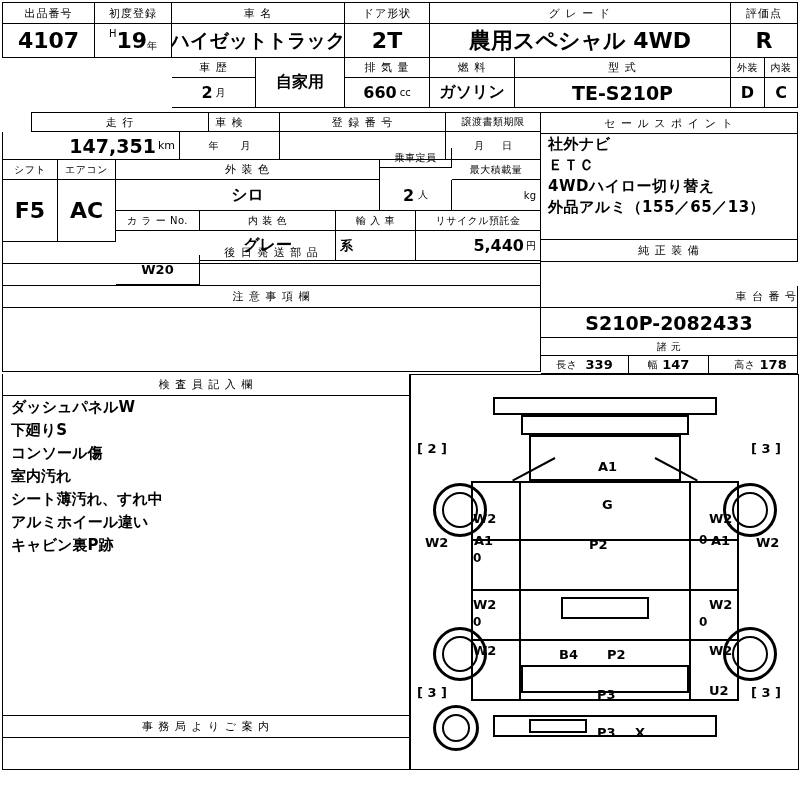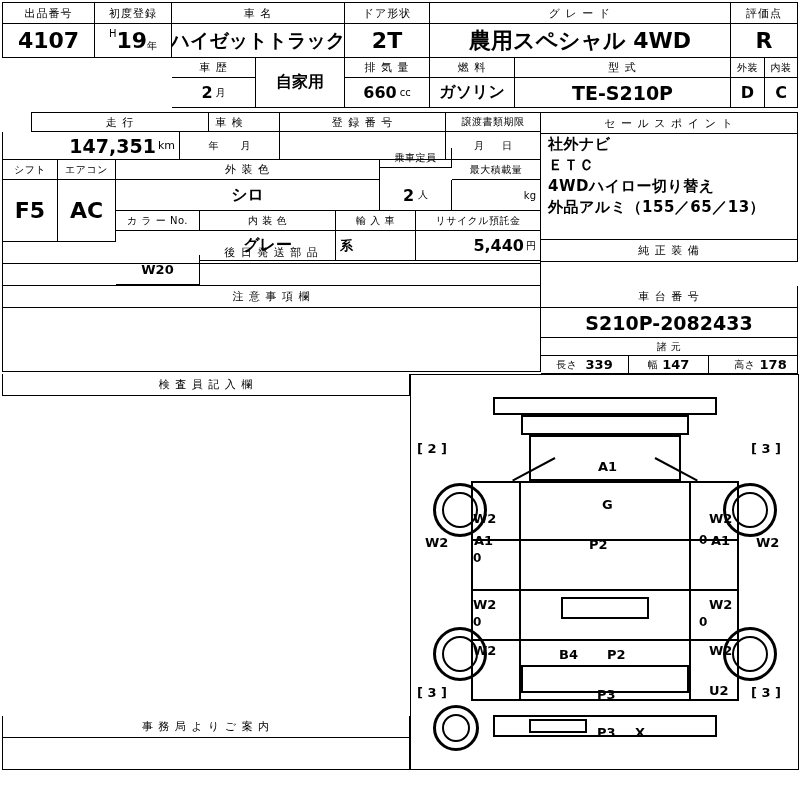--- a/index.html
+++ b/index.html
@@ -358,21 +358,21 @@
   <div class="box" style="left:2px; top:242px; width:539px; height:22px; border-top:none;">
     <span class="lbl">後 日 発 送 部 品</span>
   </div>
   <div class="box" style="left:2px; top:264px; width:539px; height:22px; border-top:none;"></div>
 
   <div class="box" style="left:2px; top:286px; width:539px; height:22px; border-top:none;">
     <span class="lbl">注 意 事 項 欄</span>
   </div>
   <div class="box top left" style="left:2px; top:308px; width:539px; height:64px; border-top:none;"></div>
 
-  <div class="box" style="left:541px; top:286px; width:257px; height:22px; border-left:none; border-top:none;">
+  <div class="box" style="left:541px; top:286px; width:257px; height:22px; border-left:none; border-top:none;justify-content:flex-end;">
     <span class="lbl">車 台 番 号</span>
   </div>
   <div class="box" style="left:541px; top:308px; width:257px; height:30px; border-left:none; border-top:none;">
     <span class="val">S210P-2082433</span>
   </div>
   <div class="box" style="left:541px; top:338px; width:257px; height:18px; border-left:none; border-top:none;">
     <span class="lbl-sm">諸 元</span>
   </div>
   <div class="box" style="left:541px; top:356px; width:88px; height:18px; border-left:none; border-top:none;">
     <span class="lbl-sm" style="margin-right:8px;">長さ</span>
@@ -382,20 +382,31 @@
     <span class="lbl-sm" style="margin-right:4px;">幅</span>
     <span class="val-sm">147</span>
   </div>
   <div class="box" style="left:709px; top:356px; width:89px; height:18px; border-left:none; border-top:none;">
     <span class="lbl-sm" style="margin-right:4px;margin-left:15px;">高さ</span>
     <span class="val-sm">178</span>
   </div>
 
   <div class="box" style="left:2px; top:374px; width:408px; height:22px; border-top:none;">
     <span class="lbl">検 査 員 記 入 欄</span>
+  </div>
+  <div class="box top left" style="left:2px; top:396px; width:408px; height:320px; border-top:none;">
+    <div class="notes-list">
+      <div>ダッシュパネルW</div>
+      <div>下廻りS</div>
+      <div>コンソール傷</div>
+      <div>室内汚れ</div>
+      <div>シート薄汚れ、すれ中</div>
+      <div>アルミホイール違い</div>
+      <div>キャビン裏P跡</div>
+    </div>
   </div>
 
   <div class="box" style="left:2px; top:716px; width:408px; height:22px; border-top:none;">
     <span class="lbl">事 務 局 よ り ご 案 内</span>
   </div>
   <div class="box" style="left:2px; top:738px; width:408px; height:32px; border-top:none;"></div>
 
   <div class="diagram">
 
     <div class="dg dg-rect" style="left:82px; top:22px; width:224px; height:18px;"></div>

